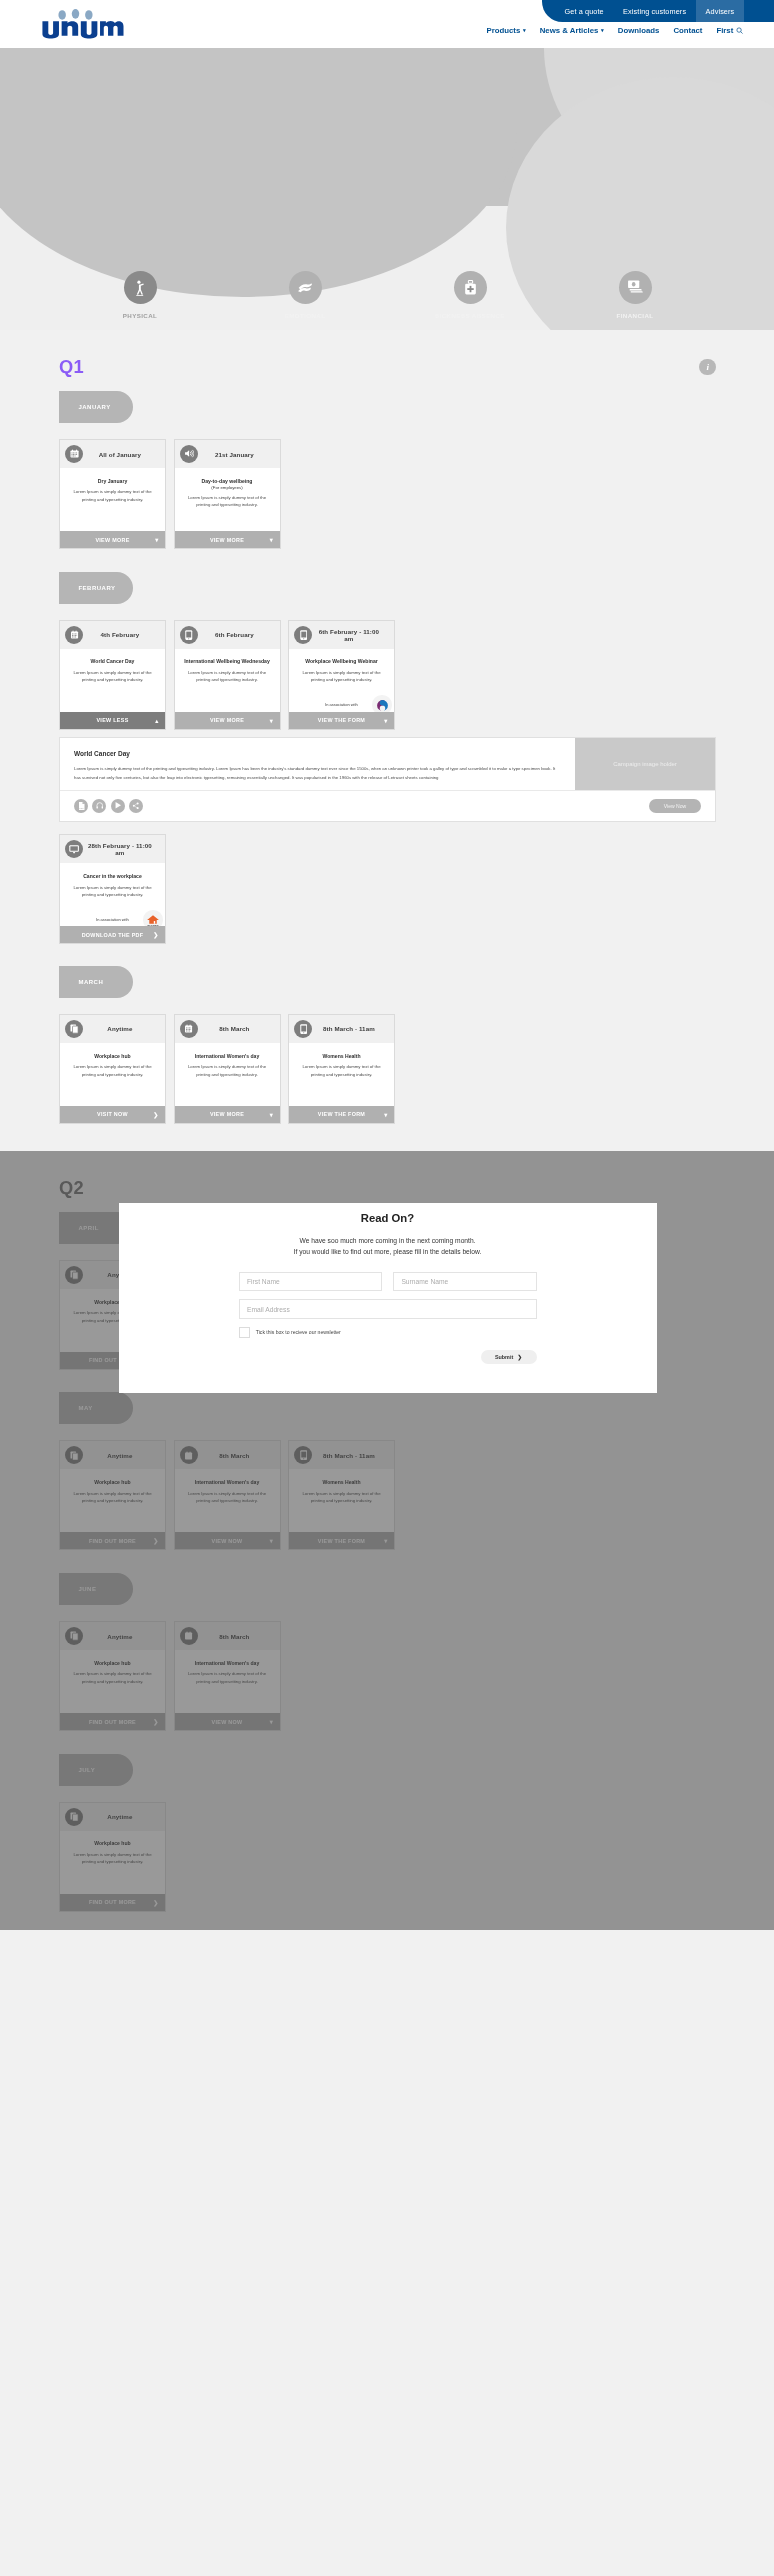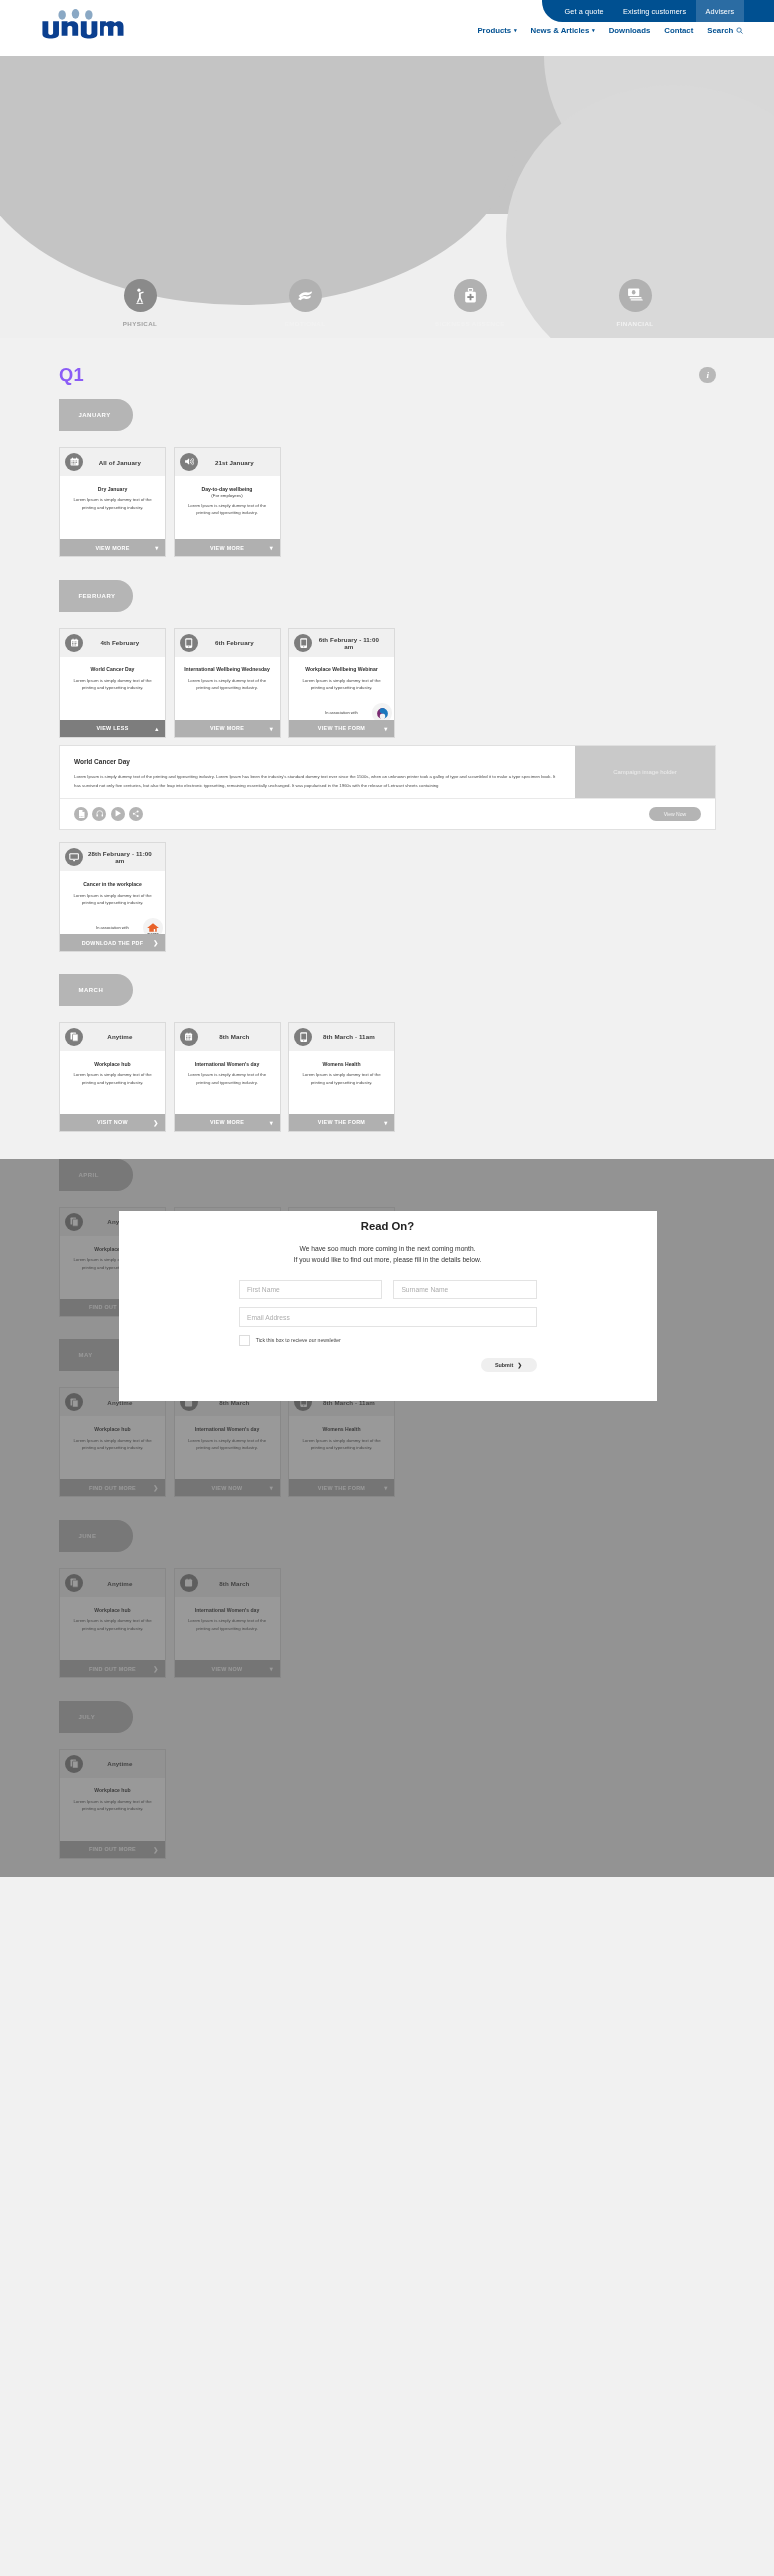--- a/index.html
+++ b/index.html
@@ -6,21 +6,21 @@
   html, body { width: 775px; }
   body {
     font-family: "Liberation Sans", sans-serif;
     background: #f1f1f1;
     color: #3b3b3b;
     width: 775px;
     position: relative;
   }
 
   
-  .site-header { background:#fff; height:56px; position:relative; z-index:5; }
+  .site-header { background:#fff; height:48px; position:relative; z-index:5; }
   .util-bar {
     position:absolute; top:0; right:0; height:22px;
     background:#005091; display:flex; align-items:stretch;
     border-bottom-left-radius: 20.4px;
     padding-left:13px;
     overflow:hidden;
   }
   .util-link {
     color:#fff; font-size:7.3px; letter-spacing:0.1px;
     padding:0 9.7px; display:flex; align-items:center; text-decoration:none;
@@ -260,21 +260,21 @@
       <span>Products</span>
       <span class="caret">▾</span>
     </a>
     <a class="nav-link" href="#">
       <span>News &amp; Articles</span>
       <span class="caret">▾</span>
     </a>
     <a class="nav-link" href="#">Downloads</a>
     <a class="nav-link" href="#">Contact</a>
     <a class="nav-link" href="#">
-      <span>Search</span>
+      <span>First</span>
       <svg width="7" height="7" viewBox="0 0 16 16">
         <circle cx="7" cy="7" r="5" fill="none" stroke="#005091" stroke-width="1.6"></circle>
         <line x1="10.7" y1="10.7" x2="15" y2="15" stroke="#005091" stroke-width="1.6"></line>
       </svg>
     </a>
   </nav>
 </header>
 
 <section class="hero">
   <div class="hero-shape-b"></div>
@@ -640,20 +640,23 @@
       <div class="card-cta">
         <span>VIEW THE FORM</span>
         <span class="cta-arrow">▾</span>
       </div>
     </div>
   </div>
 </section>
 
 <div class="q2-wrap">
   <section class="quarter q2-inner">
+    <div class="q-head">
+      <div class="q-title">Q2</div>
+    </div>
 
     <div class="month-pill">APRIL</div>
     <div class="cards">
       <div class="card">
         <div class="card-head">
           <div class="card-badge">
             <svg width="9.1" height="9.7" viewBox="0 0 18 19" fill="#fff">
                 <rect x="1" y="1" width="11" height="14" rx="1.2"></rect>
                 <rect x="5" y="4" width="11" height="14" rx="1.2" fill="#fff" stroke="#7d7d7d" stroke-width="1.4"></rect>
               </svg>

